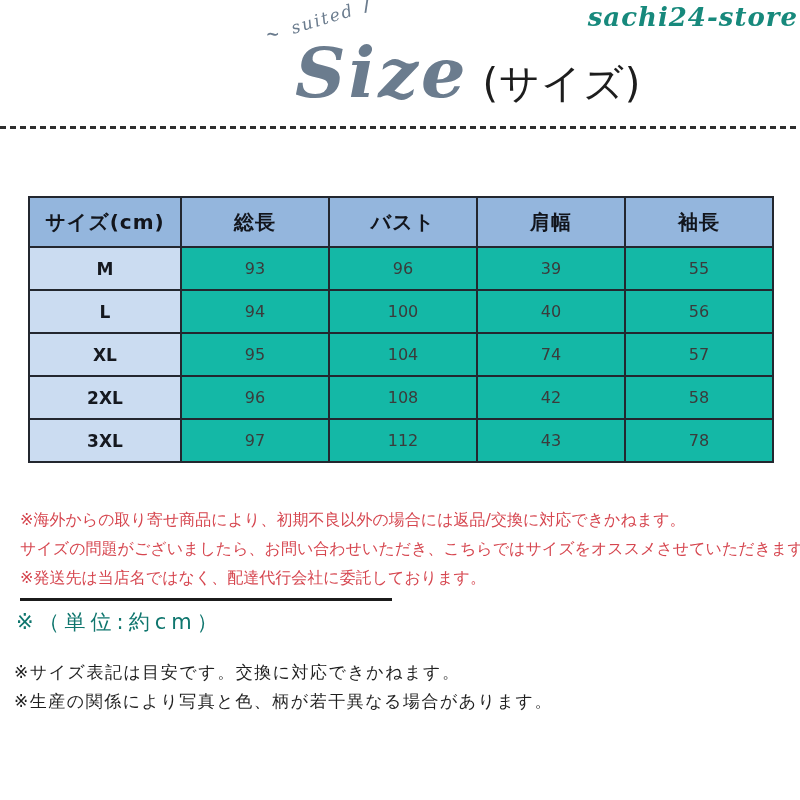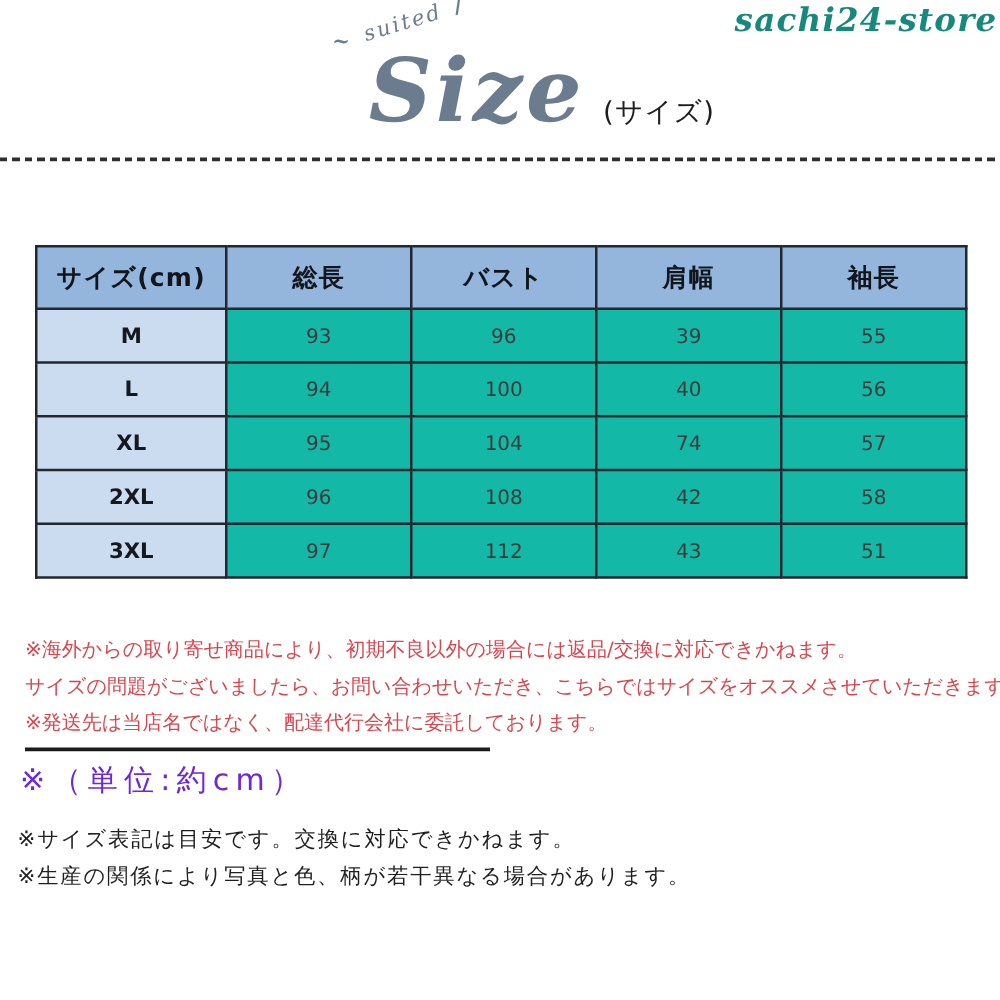--- a/index.html
+++ b/index.html
@@ -31,21 +31,21 @@
   .suited-wrap .stroke { font-style:normal; font-weight:bold; display:inline-block; }
   .stroke-left  { transform:rotate(18deg); margin-right:3px; }
   .stroke-right { transform:rotate(8deg); margin-left:3px; }
   .size-word {
     font-size:70px; line-height:1; font-weight:bold; font-style:italic;
     color:var(--logo_slate,#6b7c8e); letter-spacing:3px;
     font-family:"DejaVu Serif","Liberation Serif",serif;
     margin-left:13px;
   }
   .title-suffix {
-    font-size:22px; color:#1d1d1d; margin-left:14px; letter-spacing:1px;
+    font-size:40px; color:#1d1d1d; margin-left:14px; letter-spacing:1px;
   }
 
   
   .dashed-divider {
     position:absolute; top:126px; left:0; width:800px; height:3px;
     background:repeating-linear-gradient(90deg,#2e2e2e 0 6px, transparent 6px 10px);
   }
 
   
   table.size-table {
@@ -72,21 +72,21 @@
   }
 
   
   .unit-divider {
     position:absolute; top:598px; left:20px; width:372px; height:3px; background:#1b1b1b;
   }
 
   
   .unit-heading {
     position:absolute; top:608px; left:16px;
-    font-size:24px; color:#6d28d9; letter-spacing:5px; font-weight:500;
+    font-size:21px; color:#0f766e; letter-spacing:5px; font-weight:500;
   }
 
   
   .black-notes {
     position:absolute; top:658px; left:14px; width:762px;
     color:#1f1f1f; font-size:17px; line-height:29px; letter-spacing:1.5px;
   }
 </style>
 </head>
 <body>
@@ -151,21 +151,21 @@
         <td>96</td>
         <td>108</td>
         <td>42</td>
         <td>58</td>
       </tr>
       <tr>
         <th>3XL</th>
         <td>97</td>
         <td>112</td>
         <td>43</td>
-        <td>51</td>
+        <td>78</td>
       </tr>
     </tbody>
   </table>
 
   <div class="red-notes">
     <div>※海外からの取り寄せ商品により、初期不良以外の場合には返品/交換に対応できかねます。</div>
     <div>サイズの問題がございましたら、お問い合わせいただき、こちらではサイズをオススメさせていただきます。</div>
     <div>※発送先は当店名ではなく、配達代行会社に委託しております。</div>
   </div>
 

